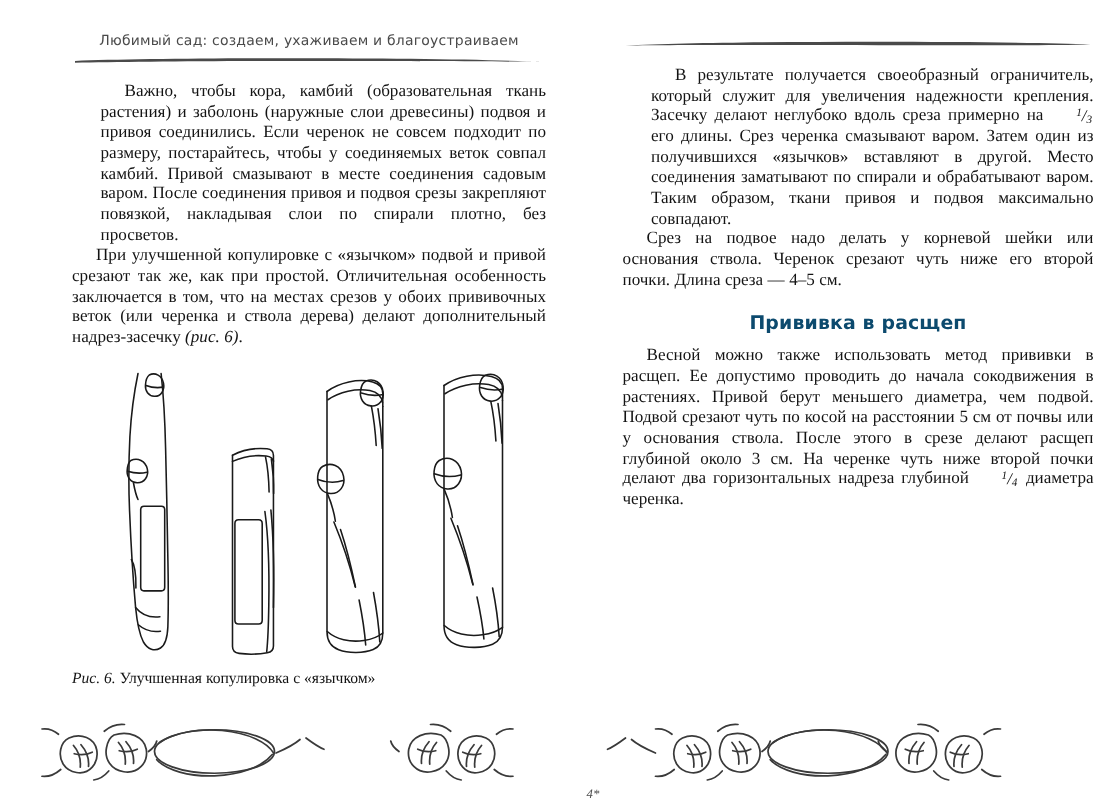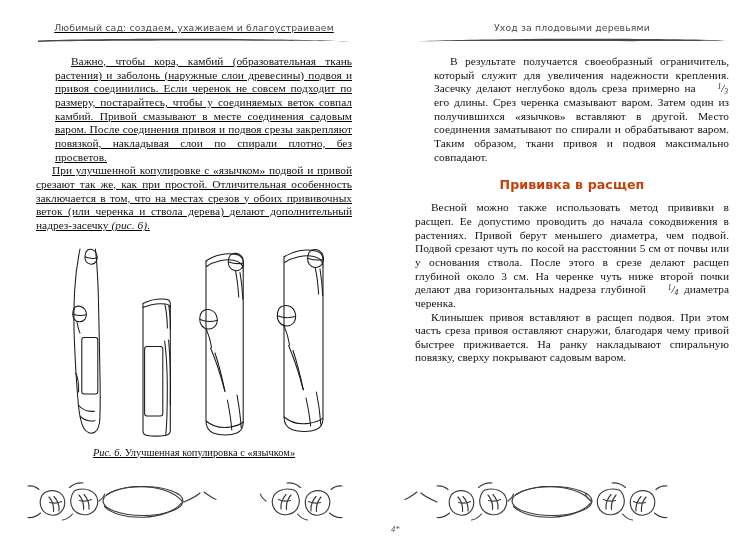--- a/index.html
+++ b/index.html
@@ -23,21 +23,21 @@
     background: #ffffff;
   }
   #page-left  { left: 0;   width: 370px; }
   #page-right { left: 369px; width: 370px; }
 
   .page-inner {
     position: absolute;
     top: 22px;
     bottom: 0;
   }
-  #page-left .page-inner  { left: 36px;  width: 316px; text-decoration: underline; }
+  #page-left .page-inner  { left: 48px;  width: 316px; }
   #page-right .page-inner { left: 46px;  width: 314px; }
 
   
   .runhead {
     text-align: center;
     font-family: "DejaVu Sans", "Liberation Sans", sans-serif;
     font-size: 9.3px;
     letter-spacing: 0.15px;
     color: #4a4a4a;
     white-space: nowrap;
@@ -90,38 +90,38 @@
     vertical-align: -0.18em;
   }
 
   
   h2.section-title {
     margin: 13px 0 9px 0;
     text-align: center;
     font-family: "DejaVu Sans", "Liberation Sans", sans-serif;
     font-weight: bold;
     font-size: 12.6px;
-    color: #c2410c;
+    color: #0c4a6e;
     letter-spacing: 0.1px;
   }
 
   
   figure.fig {
     margin: 12px 0 0 0;
     padding: 0;
   }
   .fig-art {
     width: 300px;
     height: 196px;
     margin: 0 auto;
     display: block;
   }
   figcaption.fig-cap {
     margin-top: 6px;
-    text-align: center;
+    text-align: left;
     font-size: 10.4px;
     color: #131313;
     white-space: nowrap;
   }
   figcaption.fig-cap .ital { font-style: italic; }
 
   
   .footer-orn {
     position: absolute;
     bottom: 16px;
@@ -312,39 +312,38 @@
           <path d="M180,14 C184,17 188,20 192,21.5"></path>
         </g>
         <text class="" x="0" y="0"></text>
       </svg>
     </div>
   </div>
 
   <div class="page" id="page-right">
     <div class="page-inner">
 
-      <div class="runhead">Уход за плодовыми деревьями</div>
 
       <div class="rule-wrap">
         <svg viewBox="0 0 314 9" preserveAspectRatio="none" aria-hidden="true">
           <path d="M2,5.4 C66,2.0 256,2.3 312,4.6 C256,5.9 66,4.4 2,5.4 Z" fill="#4a4a4a"></path>
         </svg>
       </div>
 
       <div class="body-col">
 
         <p class="bodytext first"><span>В результате получается своеобразный ограничитель, который служит для увеличения надежности крепления. Засечку делают неглубоко вдоль среза примерно на </span><span class="frac"><span class="num">1</span><span class="sl">/</span><span class="den">3</span></span><span> его длины. Срез черенка смазывают варом. Затем один из получившихся «язычков» вставляют в другой. Место соединения заматывают по спирали и обрабатывают варом. Таким образом, ткани привоя и подвоя максимально совпадают.</span></p>
 
+        <p class="bodytext">Срез на подвое надо делать у корневой шейки или основания ствола. Черенок срезают чуть ниже его второй почки. Длина среза — 4–5 см.</p>
 
         <h2 class="section-title">Прививка в расщеп</h2>
 
         <p class="bodytext"><span>Весной можно также использовать метод прививки в расщеп. Ее допустимо проводить до начала сокодвижения в растениях. Привой берут меньшего диаметра, чем подвой. Подвой срезают чуть по косой на расстоянии 5 см от почвы или у основания ствола. После этого в срезе делают расщеп глубиной около 3 см. На черенке чуть ниже второй почки делают два горизонтальных надреза глубиной </span><span class="frac"><span class="num">1</span><span class="sl">/</span><span class="den">4</span></span><span> диаметра черенка.</span></p>
 
 
-        <p class="bodytext">Клинышек привоя вставляют в расщеп подвоя. При этом часть среза привоя оставляют снаружи, благодаря чему привой быстрее приживается. На ранку накладывают спиральную повязку, сверху покрывают садовым варом.</p>
       </div>
     </div>
 
     <div class="footer-orn">
       <svg viewBox="0 0 322 46" preserveAspectRatio="xMidYMid meet" aria-hidden="true">
         <g fill="none" stroke="#3a3a3a" stroke-width="1.15" stroke-linecap="round" stroke-linejoin="round">
           <ellipse cx="161" cy="23" rx="40" ry="14.5"></ellipse>
           <path d="M124.5,17.0 C134,10.5 150,7.5 166,9.0 C184,10.7 196,17.0 200.4,24.0"></path>
           <path d="M122.5,28.5 C129,35.5 144,39.8 161,39.2 C179,38.6 193,33.0 199.5,25.0"></path>
           <g>

